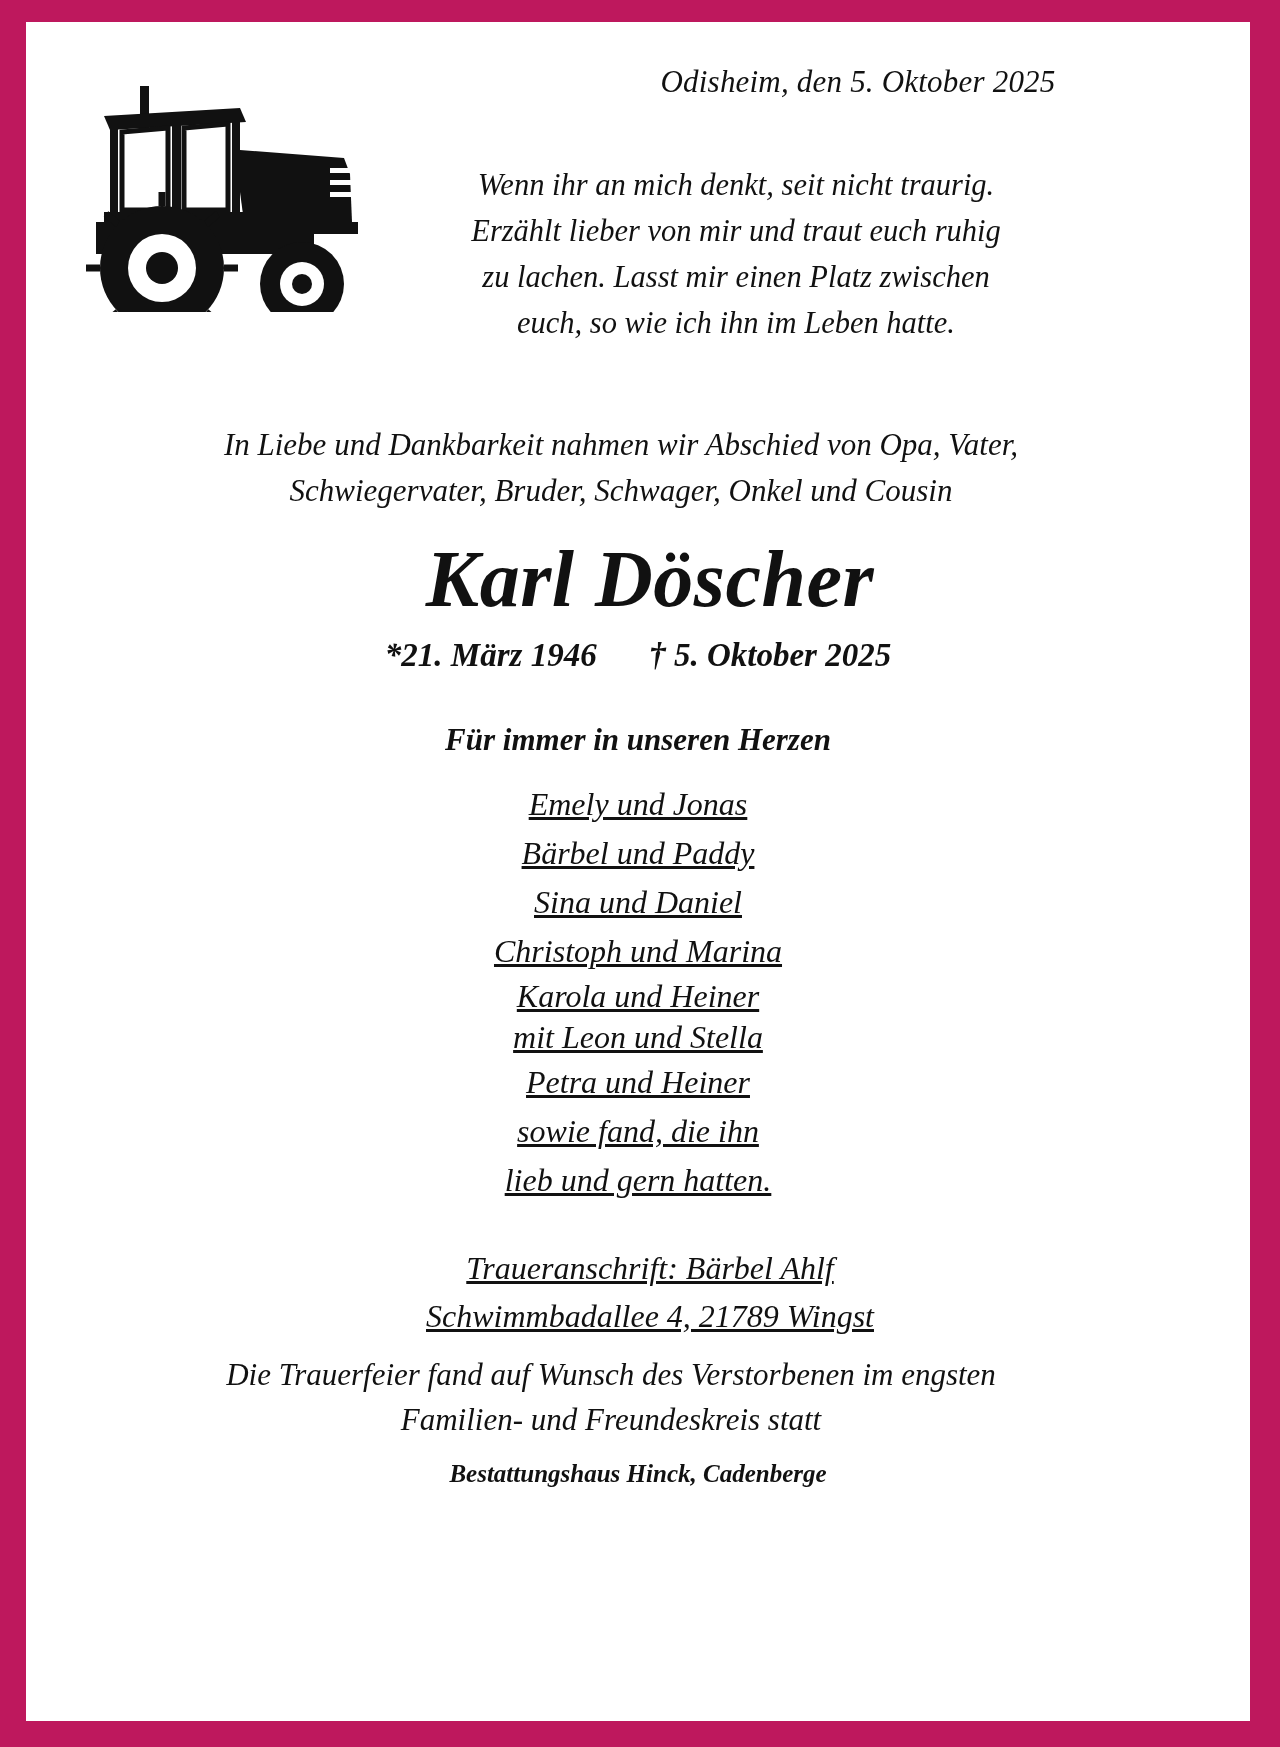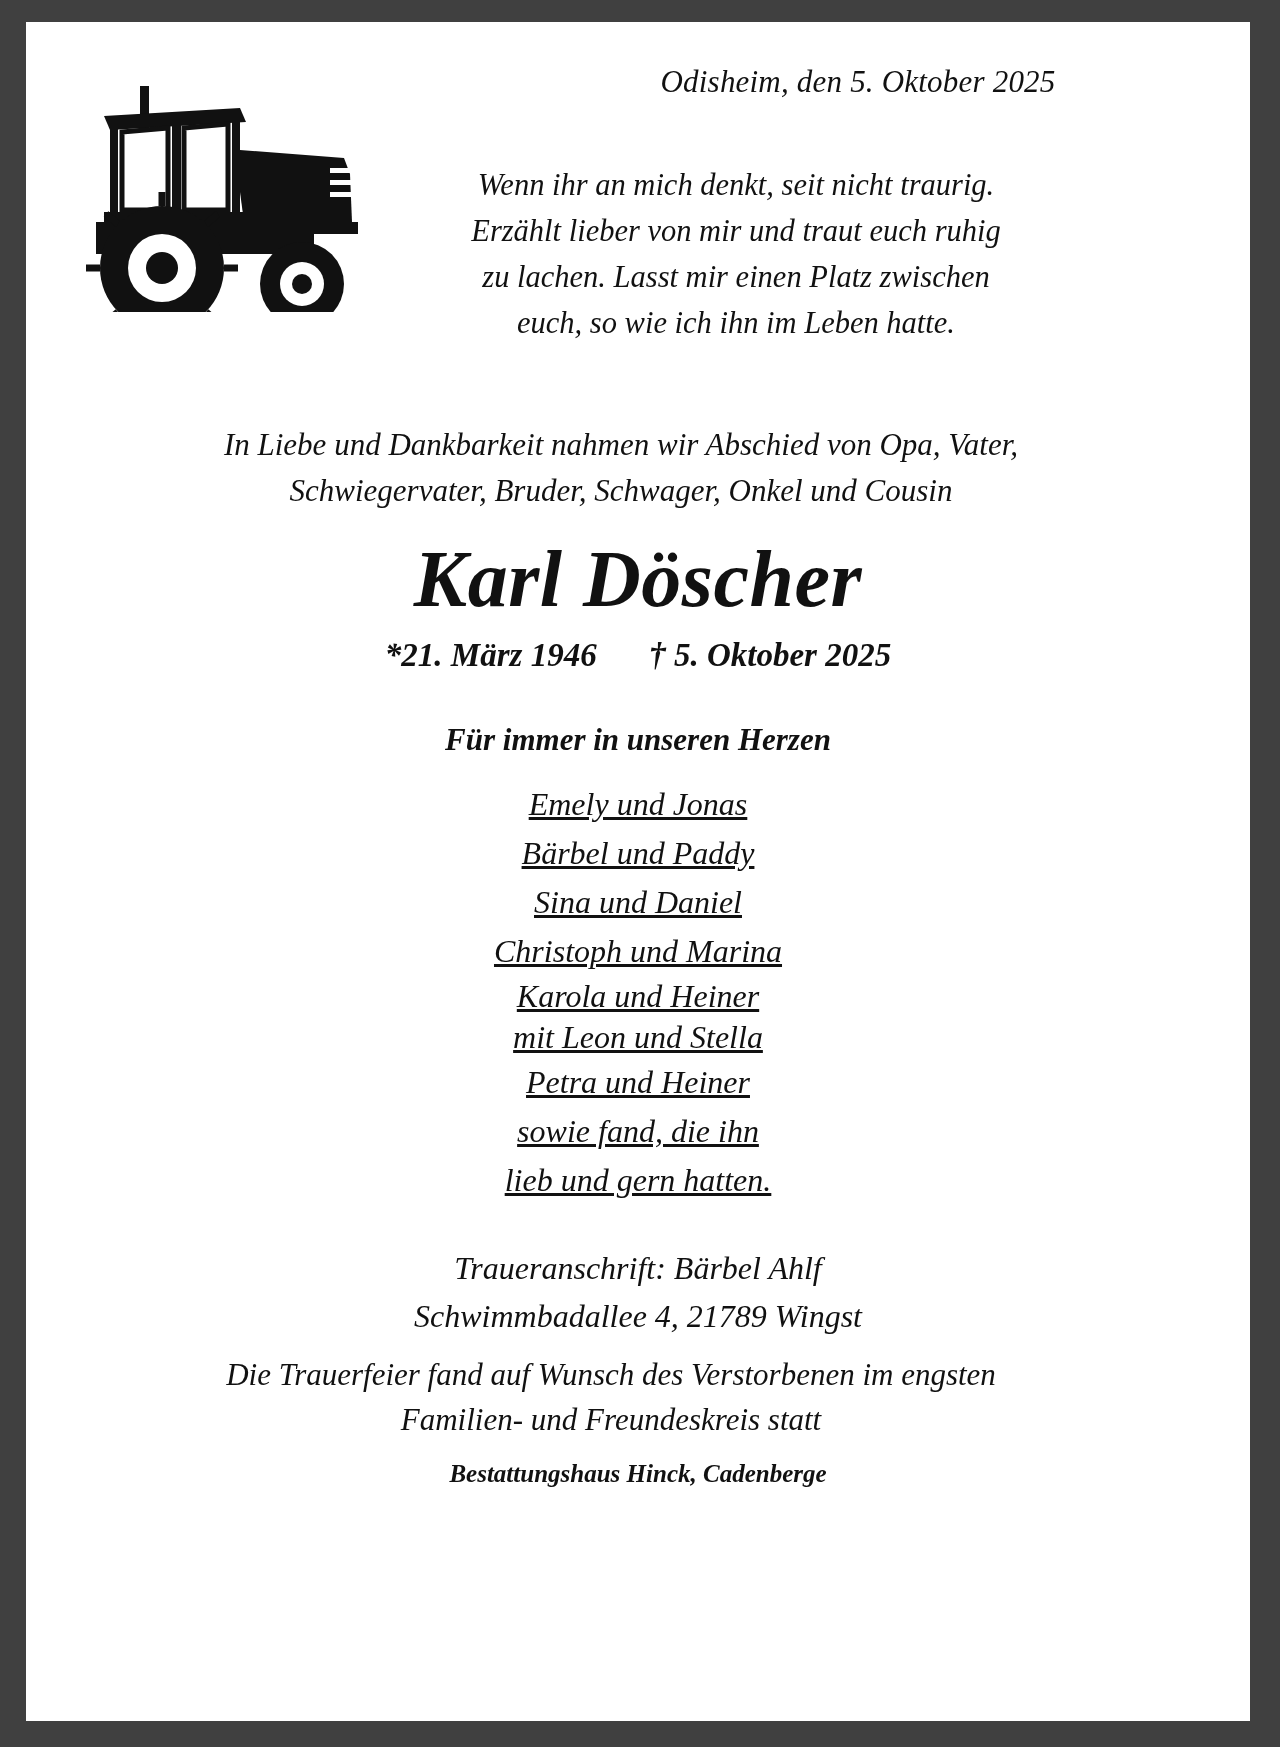--- a/index.html
+++ b/index.html
@@ -15,21 +15,21 @@
     overflow: hidden;
   }
 
   
   .notice-frame {
     position: absolute;
     left: 0px;
     top: 0px;
     width: 1280px;
     height: 1747px;
-    background: #404040;
+    background: #be185d;
     box-sizing: border-box;
     padding: 22px 30px 26px 26px;
   }
 
   .notice-page {
     position: relative;
     width: 100%;
     height: 100%;
     background: #ffffff;
     box-sizing: border-box;
@@ -81,21 +81,21 @@
     font-style: italic;
     font-size: 31px;
     line-height: 46px;
     margin-top: 28px;
   }
   .intro .iline { display: block; white-space: nowrap; }
 
   
   .deceased-name {
     position: absolute;
-    left: 0;
+    left: 12px;
     top: 512px;
     width: 100%;
     text-align: center;
     font-style: italic;
     font-weight: bold;
     font-size: 80px;
     letter-spacing: 0.5px;
   }
 
   
@@ -136,27 +136,28 @@
   }
   .survivors .sline {
     display: block;
     line-height: 49px;
   }
   .survivors .sline.tight { line-height: 41px; }
 
   
   .mourn-address {
     position: absolute;
-    left: 0;
+    left: 12px;
     top: 1222px;
     width: 100%;
     text-align: center;
     font-style: italic;
     font-size: 32px;
     line-height: 48px;
+    text-decoration: underline;
   }
   .mourn-address .aline { display: block; }
 
   
   .service-note {
     position: absolute;
     left: 30px;
     top: 1330px;
     width: 1110px;
     text-align: center;

